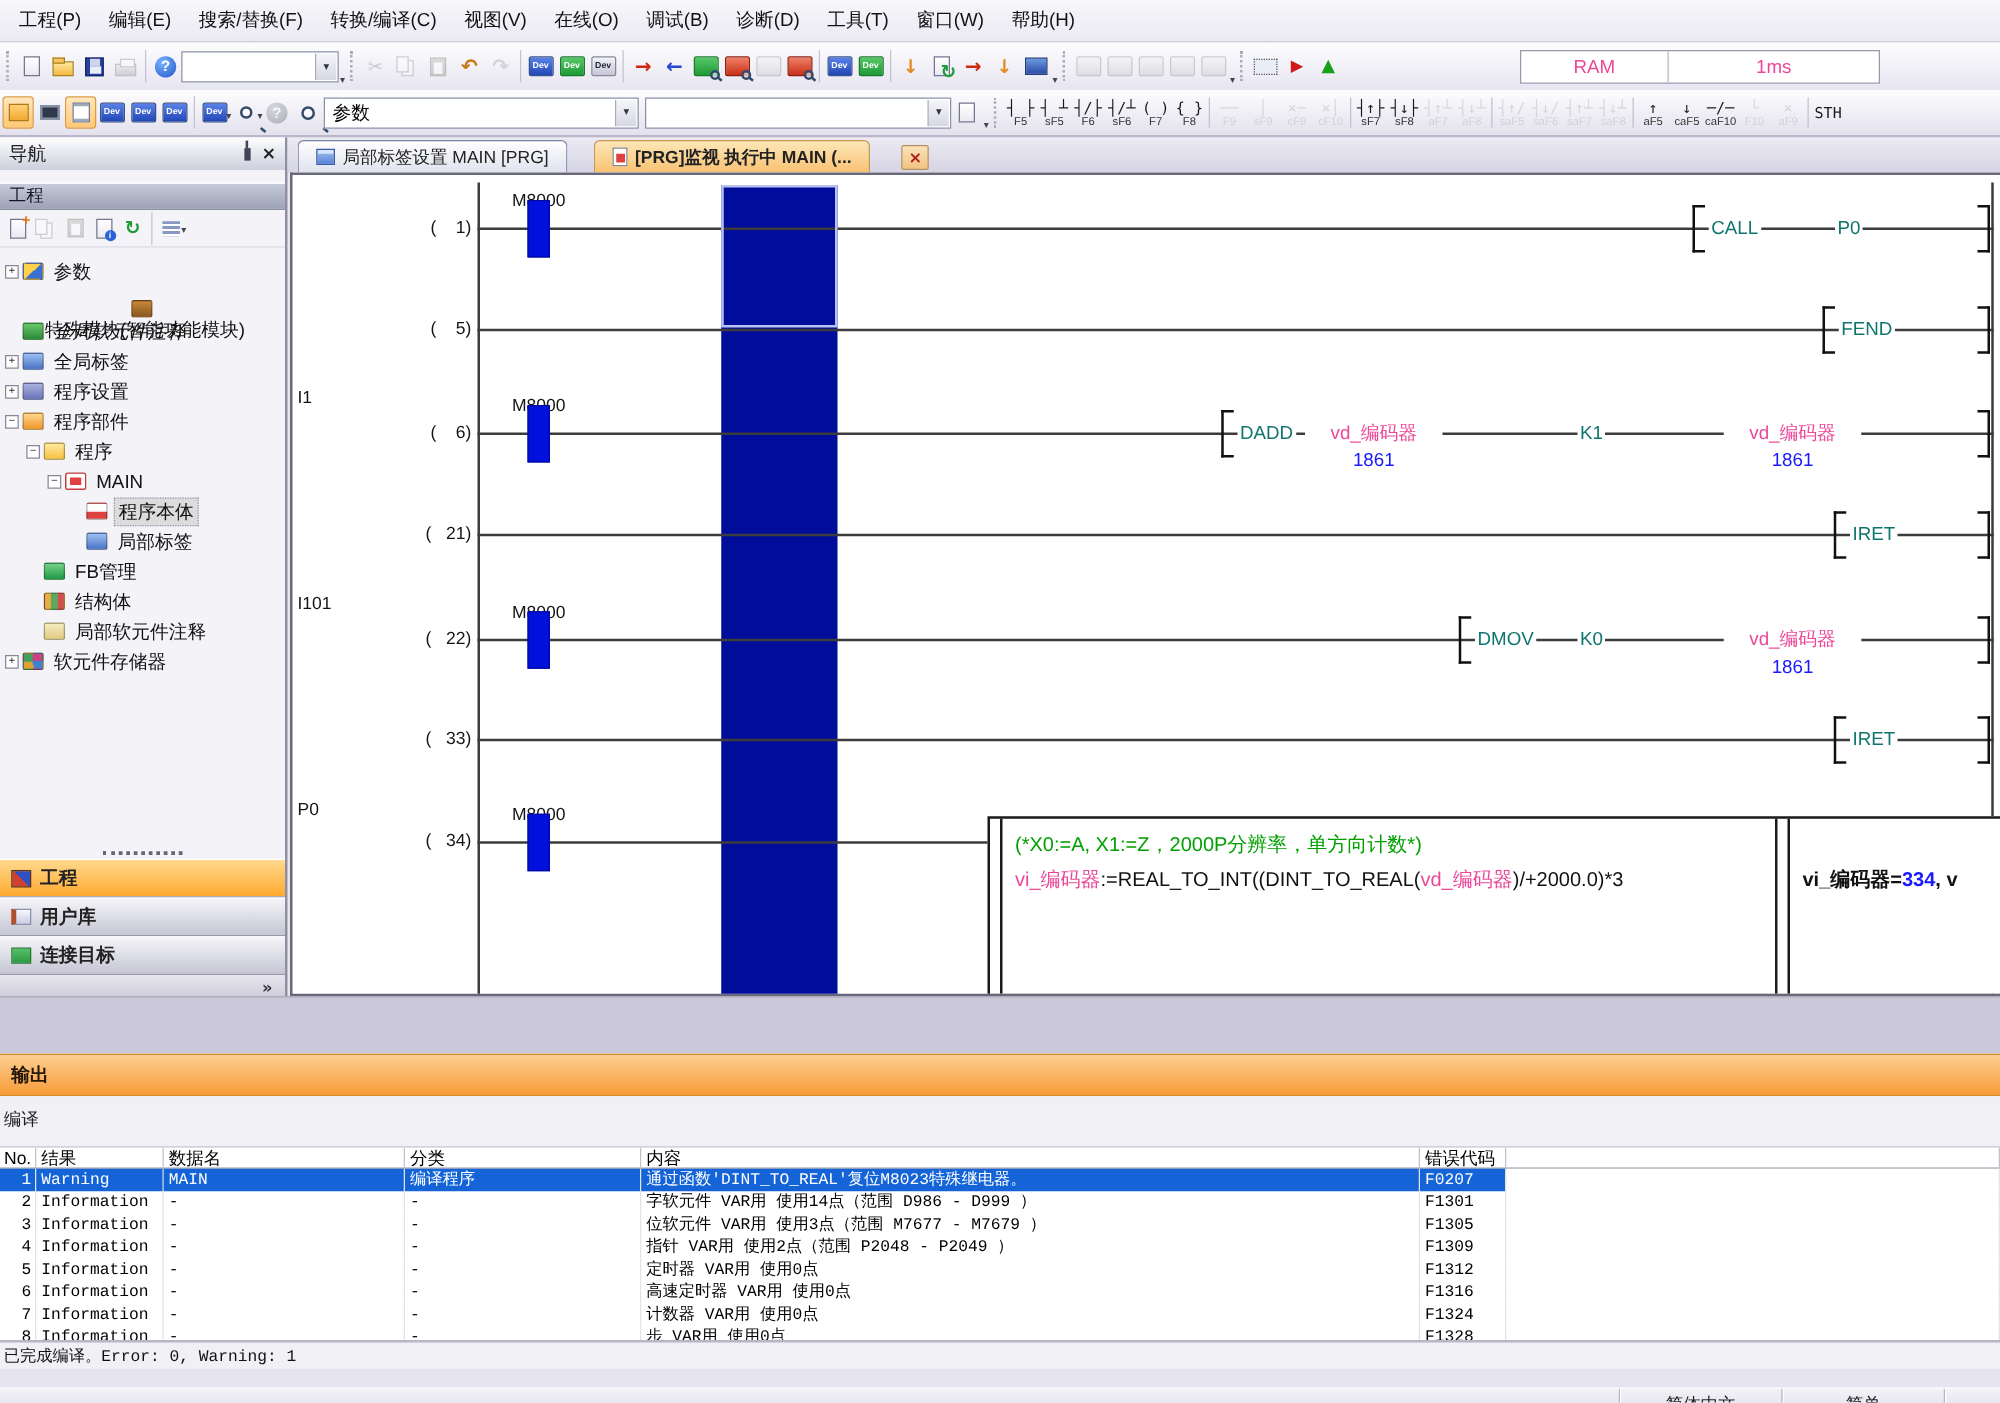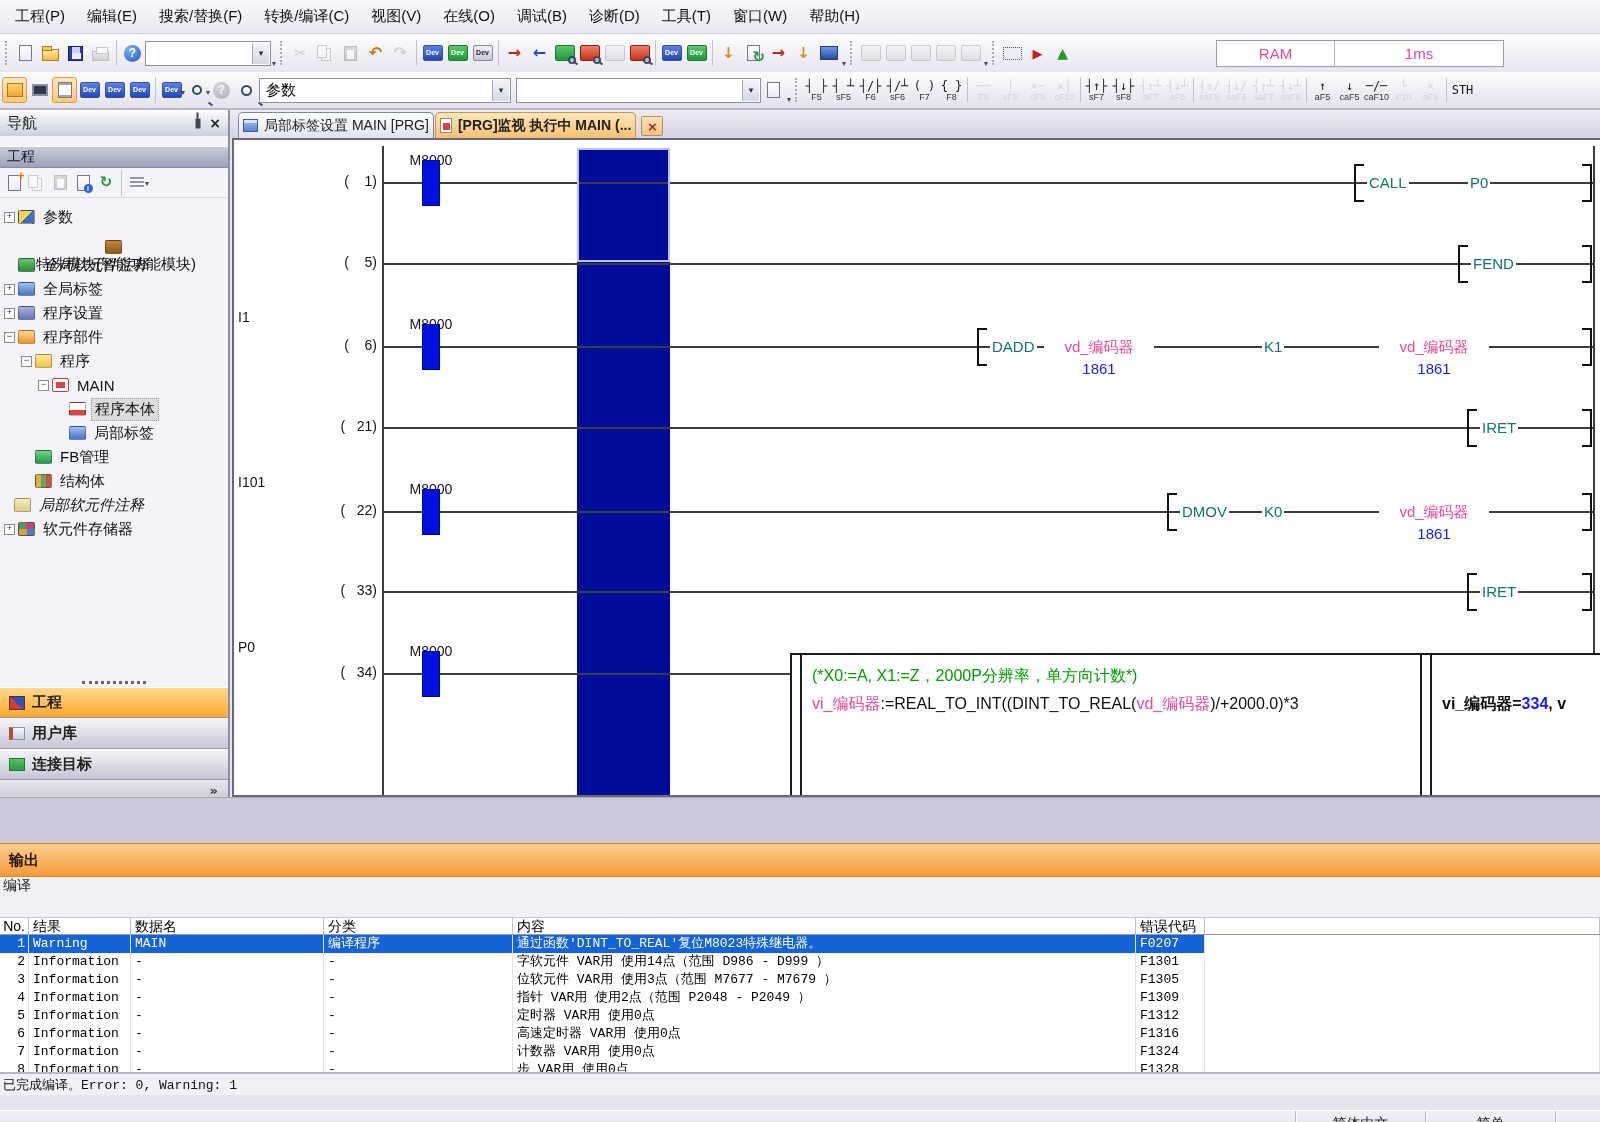--- a/index.html
+++ b/index.html
@@ -102,21 +102,21 @@
 .nav-split{height:9px;display:flex;align-items:center;justify-content:center}
 .nav-split i{width:64px;border-top:3px dotted #667}
 .nbtn{height:31px;display:flex;align-items:center;gap:7px;padding:0 9px;font-size:15px;font-weight:bold;color:#222;background:linear-gradient(#f4f4f8,#c6c6d5);border-top:1px solid #fff;border-bottom:1px solid #9a98ac}
 .nbtn.active{background:linear-gradient(#ffd98e,#ffa92e)}
 .b-proj{width:16px;height:14px;background:linear-gradient(45deg,#d04030 50%,#3050c0 50%);border:1px solid #5a3020}
 .b-lib{width:16px;height:13px;background:linear-gradient(#f8f8ff,#c8cde0);border:1px solid #8a90a8;border-left:4px solid #b05030}
 .b-conn{width:16px;height:13px;background:linear-gradient(#58c068,#2a9a40);border:1px solid #227a30}
 .nav-more{height:20px;display:flex;justify-content:flex-end;align-items:center;padding-right:10px;font:bold 13px/13px "DejaVu Sans",sans-serif;color:#334;background:linear-gradient(#e8e7ef,#c9c8d6)}
 
 .tabbar{position:absolute;left:230px;top:110px;right:0;height:28px;background:linear-gradient(#ecebf3,#d6d4e3);display:flex;align-items:flex-end;padding-left:8px}
-.tab{height:26px;display:flex;align-items:center;gap:6px;padding:0 4px;border:1px solid #7a86a8;border-bottom:none;border-radius:5px 5px 0 0;background:linear-gradient(#ffffff,#dfe2ee);font-size:14px;color:#222;margin-right:1px;white-space:nowrap}
+.tab{height:26px;display:flex;align-items:center;gap:6px;padding:0 14px;border:1px solid #7a86a8;border-bottom:none;border-radius:5px 5px 0 0;background:linear-gradient(#ffffff,#dfe2ee);font-size:14px;color:#222;margin-right:21px;white-space:nowrap}
 .tab.active{background:linear-gradient(#fde7b8,#f8c172);font-weight:bold;border-color:#c89850}
 .t-table{width:15px;height:13px;background:linear-gradient(#9ec0f0,#5b84d8);border:1px solid #3a5aa8;box-shadow:inset 0 3px 0 #d8e4fa;flex:none}
 .t-prg{width:12px;height:15px;background:#fff;border:1px solid #888;position:relative;flex:none}
 .t-prg::after{content:"";position:absolute;left:2px;top:4px;width:7px;height:7px;background:#e04040}
 .tabclose{width:22px;height:20px;margin:0 0 2px 4px;border:1px solid #b89060;background:linear-gradient(#fbe2b8,#f3c380);display:flex;align-items:center;justify-content:center;color:#b02020;font:bold 13px/13px "DejaVu Sans",sans-serif;border-radius:2px}
 .canvas{position:absolute;left:232px;top:138px;width:1368px;height:659px;background:#fff;border:2px solid #6a6878;border-right:none;overflow:hidden}
 .cv{position:absolute}
 .rail{background:#3c3c3c;width:2px;z-index:2}
 .rline{background:#3c3c3c;height:2px;z-index:2}
 .mcol{background:#000d9b;z-index:1}
@@ -135,21 +135,21 @@
 .stbox{left:556px;top:513px;width:812px;height:144px;background:#fff;border:2px solid #1a1a1a;z-index:6}
 .stline{position:absolute;top:0;bottom:0;width:2px;background:#1a1a1a}
 .st-comment{position:absolute;left:20px;top:11px;width:600px;font-size:16px;color:#00a000;white-space:nowrap;overflow:hidden}
 .st-code{position:absolute;left:20px;top:39px;width:606px;font-size:16px;color:#111;white-space:nowrap;overflow:hidden}
 .st-mon{position:absolute;left:650px;top:39px;width:158px;font-size:16px;font-weight:bold;color:#111;white-space:nowrap;overflow:hidden}
 .band{position:absolute;left:0;top:797px;right:0;height:46px;background:#cbc9d9;border-top:1px solid #a8a6b8}
 
 .outpanel{position:absolute;left:0;top:843px;right:0;height:229px;display:flex;flex-direction:column;background:#fff}
 .outbar{height:34px;background:linear-gradient(#fccf92,#f79a38);display:flex;align-items:center;padding:0 9px;font-size:15px;font-weight:bold;color:#241708;border-top:1px solid #d8parce}
 .outbar{border-top:1px solid #d88a2a;border-bottom:1px solid #d88a2a}
-.cmp{height:41px;background:#f1f0f5;display:flex;align-items:flex-start;padding:0 3px 3px;font-size:14px;color:#222;border-bottom:1px solid #c8c6d4}
+.cmp{height:41px;background:#f1f0f5;display:flex;align-items:center;padding:0 3px 3px;font-size:14px;color:#222;border-bottom:1px solid #c8c6d4}
 .tblwrap{flex:1;overflow:hidden;font-family:"Liberation Mono",monospace;font-size:13px}
 .trow{display:grid;grid-template-columns:29px 102px 193px 189px 623px 69px 1fr;height:18px;line-height:18px}
 .trow.head{font-family:"Liberation Sans",sans-serif;font-size:14px;border-bottom:1px solid #9a98a8;height:17px;line-height:17px}
 .trow span{padding-left:4px;border-right:1px solid #e2e2ea;overflow:hidden;white-space:nowrap}
 .trow.head span{border-right:1px solid #c2c2ce}
 .trow .cno{text-align:right;padding-right:3px;padding-left:0}
 .trow.sel span{background:#1464d8;color:#fff}
 .trow.sel span:last-child{background:#fff}
 .statusline{position:absolute;left:0;top:1072px;right:0;height:23px;background:#f1f0f5;border-top:2px solid #b8b6c6;display:flex;align-items:center;padding-left:3px;font-family:"Liberation Mono",monospace;font-size:13px;color:#111}
 .appstatus{position:absolute;left:0;top:1110px;right:0;height:27px;background:linear-gradient(#f3f2f7,#dbd9e5);border-top:1px solid #fff;display:flex;align-items:center;font-size:14px;color:#222}
@@ -605,21 +605,21 @@
           <span class="ticon ti-fb-icon"></span>
           <span class="tlabel">FB管理</span>
         </div>
 
         <div class="titem" style="padding-left: 21px;">
           <span class="expbox"></span>
           <span class="ticon ti-struct-icon"></span>
           <span class="tlabel">结构体</span>
         </div>
 
-        <div class="titem" style=" font-style: italic;">
+        <div class="titem" style="padding-left: 21px;">
           <span class="expbox"></span>
           <span class="ticon ti-local-comment-icon"></span>
           <span class="tlabel">局部软元件注释</span>
         </div>
 
         <div class="titem" style="padding-left: 4px;">
           <span class="expbox">+</span>
           <span class="ticon ti-device-memory-icon"></span>
           <span class="tlabel">软元件存储器</span>
         </div>

